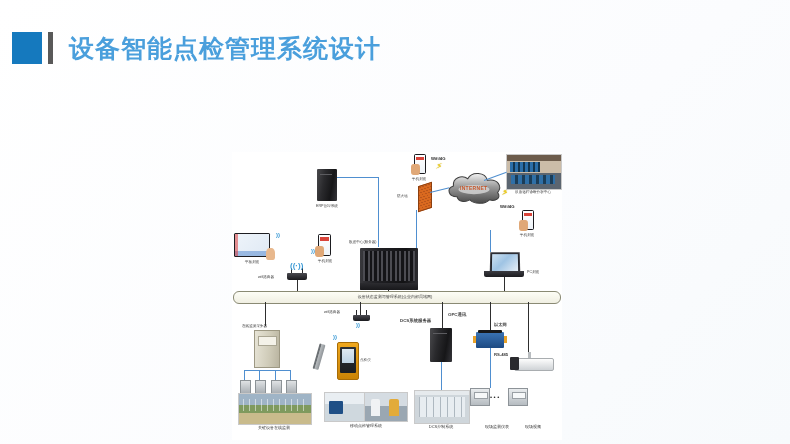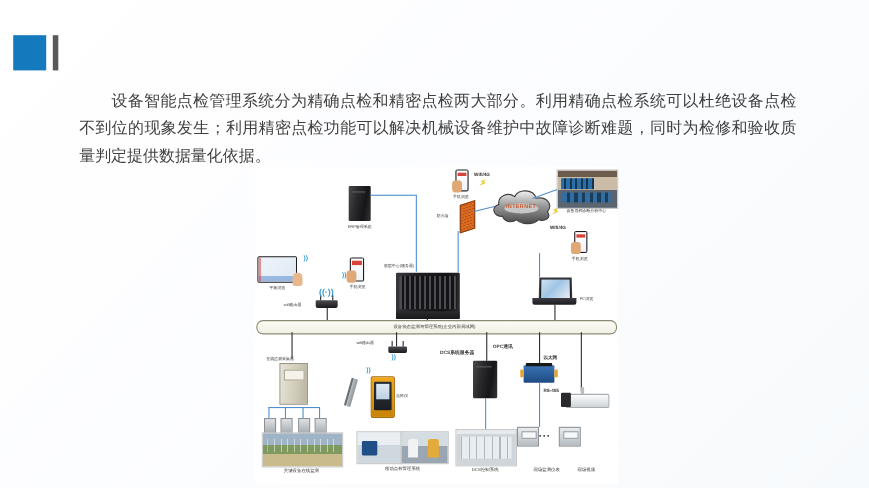--- a/index.html
+++ b/index.html
@@ -148,25 +148,23 @@
   .dots{position:absolute;color:#2b2b2b;font-size:6px;letter-spacing:1.5px;line-height:1;}
 </style>
 </head>
 <body>
 
 <div class="slide">
 
   <div class="header">
     <div class="hdr-square"></div>
     <div class="hdr-bar"></div>
+    <div class="hdr-title">设备智能点检管理系统设计</div>
   </div>
 
-  <div class="para">
-    <span class="indent"></span><span>设备智能点检管理系统分为精确点检和精密点检两大部分。利用精确点检系统可以杜绝设备点检不到位的现象发生；利用精密点检功能可以解决机械设备维护中故障诊断难题，同时为检修和验收质量判定提供数据量化依据。</span>
-  </div>
 
   <div class="diagram">
     <div class="dg-frame"></div>
 
     <div class="tab-out dev" style="left:2px;top:81px;width:36px;height:24px;">
       <div class="tab-in">
           <div class="tab-chart"></div>
         </div>
     </div>
     <div class="tab-hand" style="left:34px;top:96px;width:9px;height:12px;"></div>

